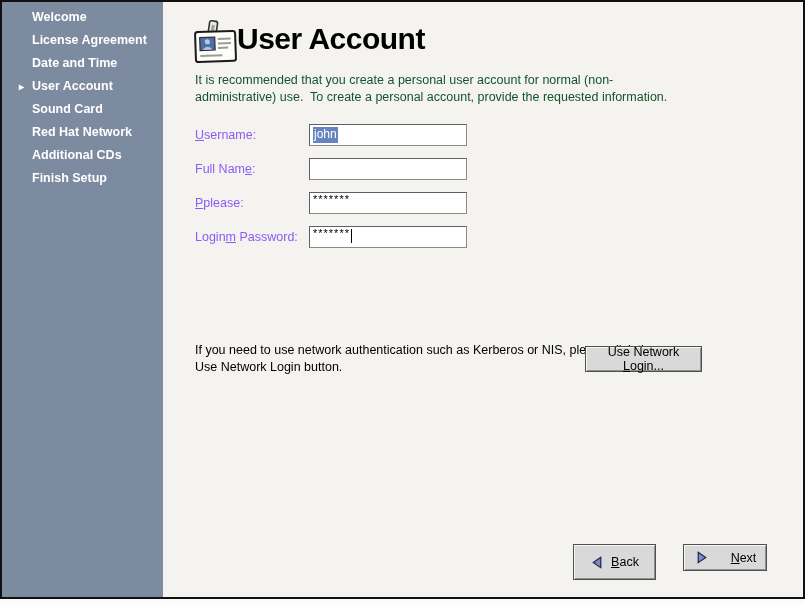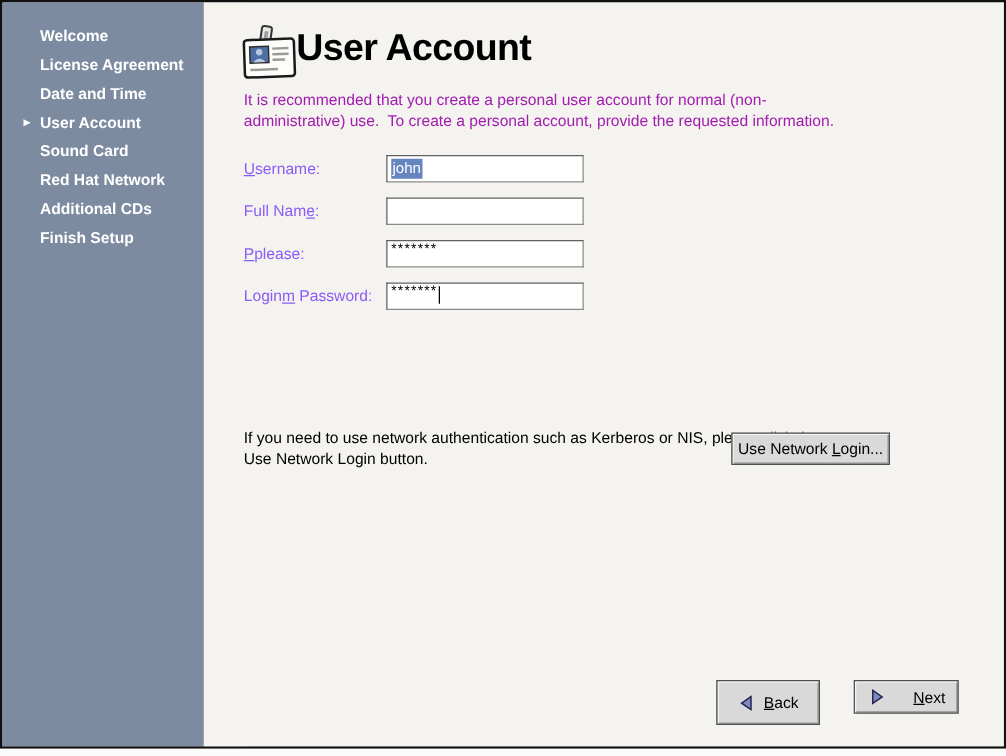--- a/index.html
+++ b/index.html
@@ -2,50 +2,50 @@
 <html style="--sidebar_bg: #7d8ba1; --selection: #6684c0; --arrow_fill: #8089c6; --main_bg: #f4f3f0;"><head>
 <meta charset="utf-8">
 <style>
   * { margin:0; padding:0; box-sizing:border-box; }
   html,body { width:805px; height:605px; background:#fff; overflow:hidden;
               font-family:"Liberation Sans", sans-serif; }
   .window { position:absolute; left:0; top:0; width:805px; height:599px;
             border:2px solid #101010; background:#f4f3f0; }
   
   .sidebar { position:absolute; left:0; top:0; bottom:0; width:195px;
-             background:var(--sidebar_bg,#7d8ba1); padding-top:16px; }
+             background:var(--sidebar_bg,#7d8ba1); padding-top:4px; }
   .side-item { position:relative; height:23px; line-height:23px; padding-left:30px;
                color:#fff; font-size:12.5px; font-weight:bold; cursor:default; }
   .side-item .marker { position:absolute; left:17px; top:0; font-size:10px; color:#fff; }
   
   .main { position:absolute; left:161px; right:0; top:0; bottom:0; background:#f4f3f0; }
   .hdr-icon { position:absolute; left:29px; top:16px; }
   h1.title { position:absolute; left:74px; top:20px; font-size:30px; font-weight:bold;
              color:#000; letter-spacing:-0.5px; }
   .description { position:absolute; left:32px; top:70px; width:560px; font-size:12.5px;
-                 line-height:16.5px; color:#a21caf; white-space:pre-wrap; }
+                 line-height:16.5px; color:#14532d; white-space:pre-wrap; }
   
   .field-row { position:absolute; left:32px; height:23px; display:flex; align-items:center; }
   .f-label { width:114px; font-size:12.5px; color:#8b5cf6; flex:0 0 114px; }
   .entry { width:158px; height:22px; background:#fff; border:1px solid #8a8a8a;
            border-top-color:#606060; border-left-color:#606060;
            font-size:12px; padding:2px 3px; overflow:hidden; white-space:nowrap;
            display:flex; cursor:text; }
   .sel { background:var(--selection,#6684c0); color:#fff; padding:0 1px; }
   .pw { font-size:11px; letter-spacing:1px; position:relative; top:-2px; }
   .caret { display:inline-block; width:0; height:14px; border-left:1px solid #000;
            margin-left:1px; }
   
   .net-note { position:absolute; left:32px; top:302px; width:560px; font-size:12.5px;
               line-height:16.5px; color:#000; white-space:pre-wrap;margin-top:38px; }
   .btn { background:#d9d9d9; border:1px solid #4f4f4f;
          box-shadow: inset 1px 1px 0 #f7f7f7, inset -1px -1px 0 #909090;
          font-family:"Liberation Sans", sans-serif; font-size:12.5px; color:#000;
          display:flex; align-items:center; justify-content:center; cursor:pointer; }
-  .btn-network { position:absolute; left:422px; top:344px; width:127px; height:26px; }
+  .btn-network { position:absolute; left:422px; top:344px; width:117px; height:26px; }
   .btn-back { position:absolute; left:410px; top:542px; width:83px; height:36px; gap:6px; }
   .btn-next { position:absolute; left:520px; top:542px; width:84px; height:27px; gap:22px; }
   u { text-decoration:underline; }
   .bottom-strip { position:absolute; left:0; top:599px; width:805px; height:6px; background:#fbfbfb; }
 </style>
 </head>
 <body>
 
 <div class="window">
 

